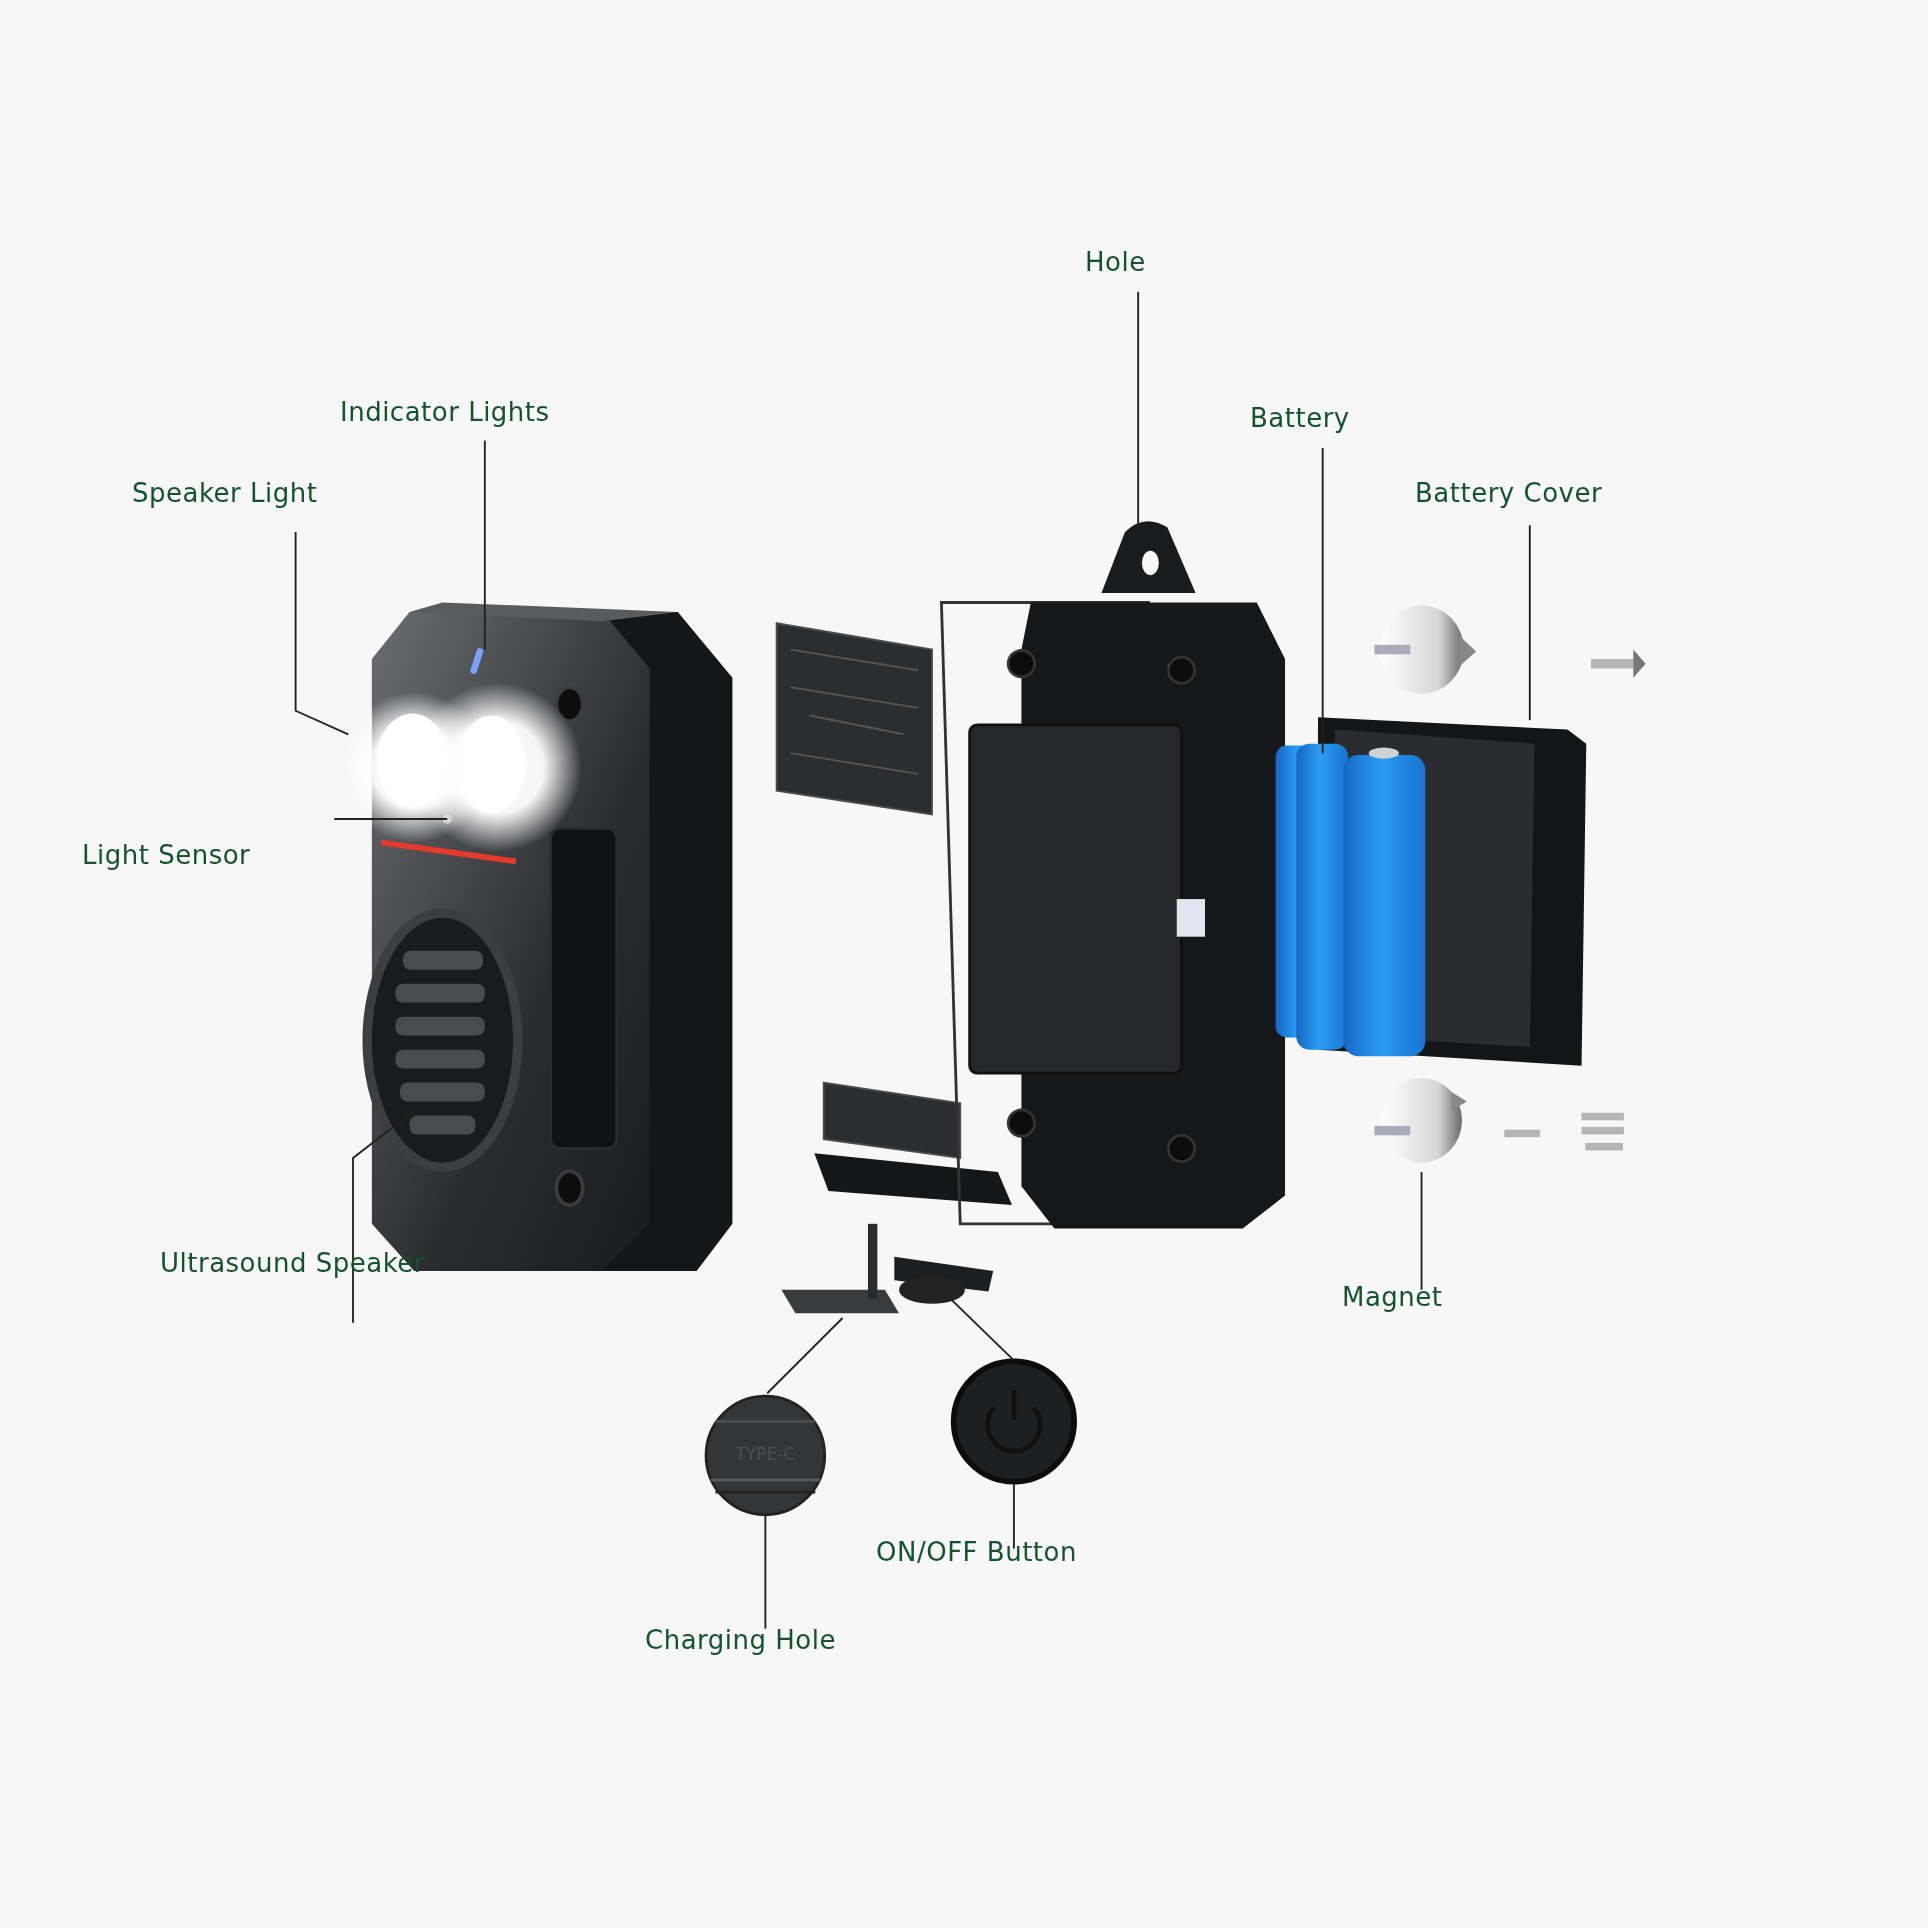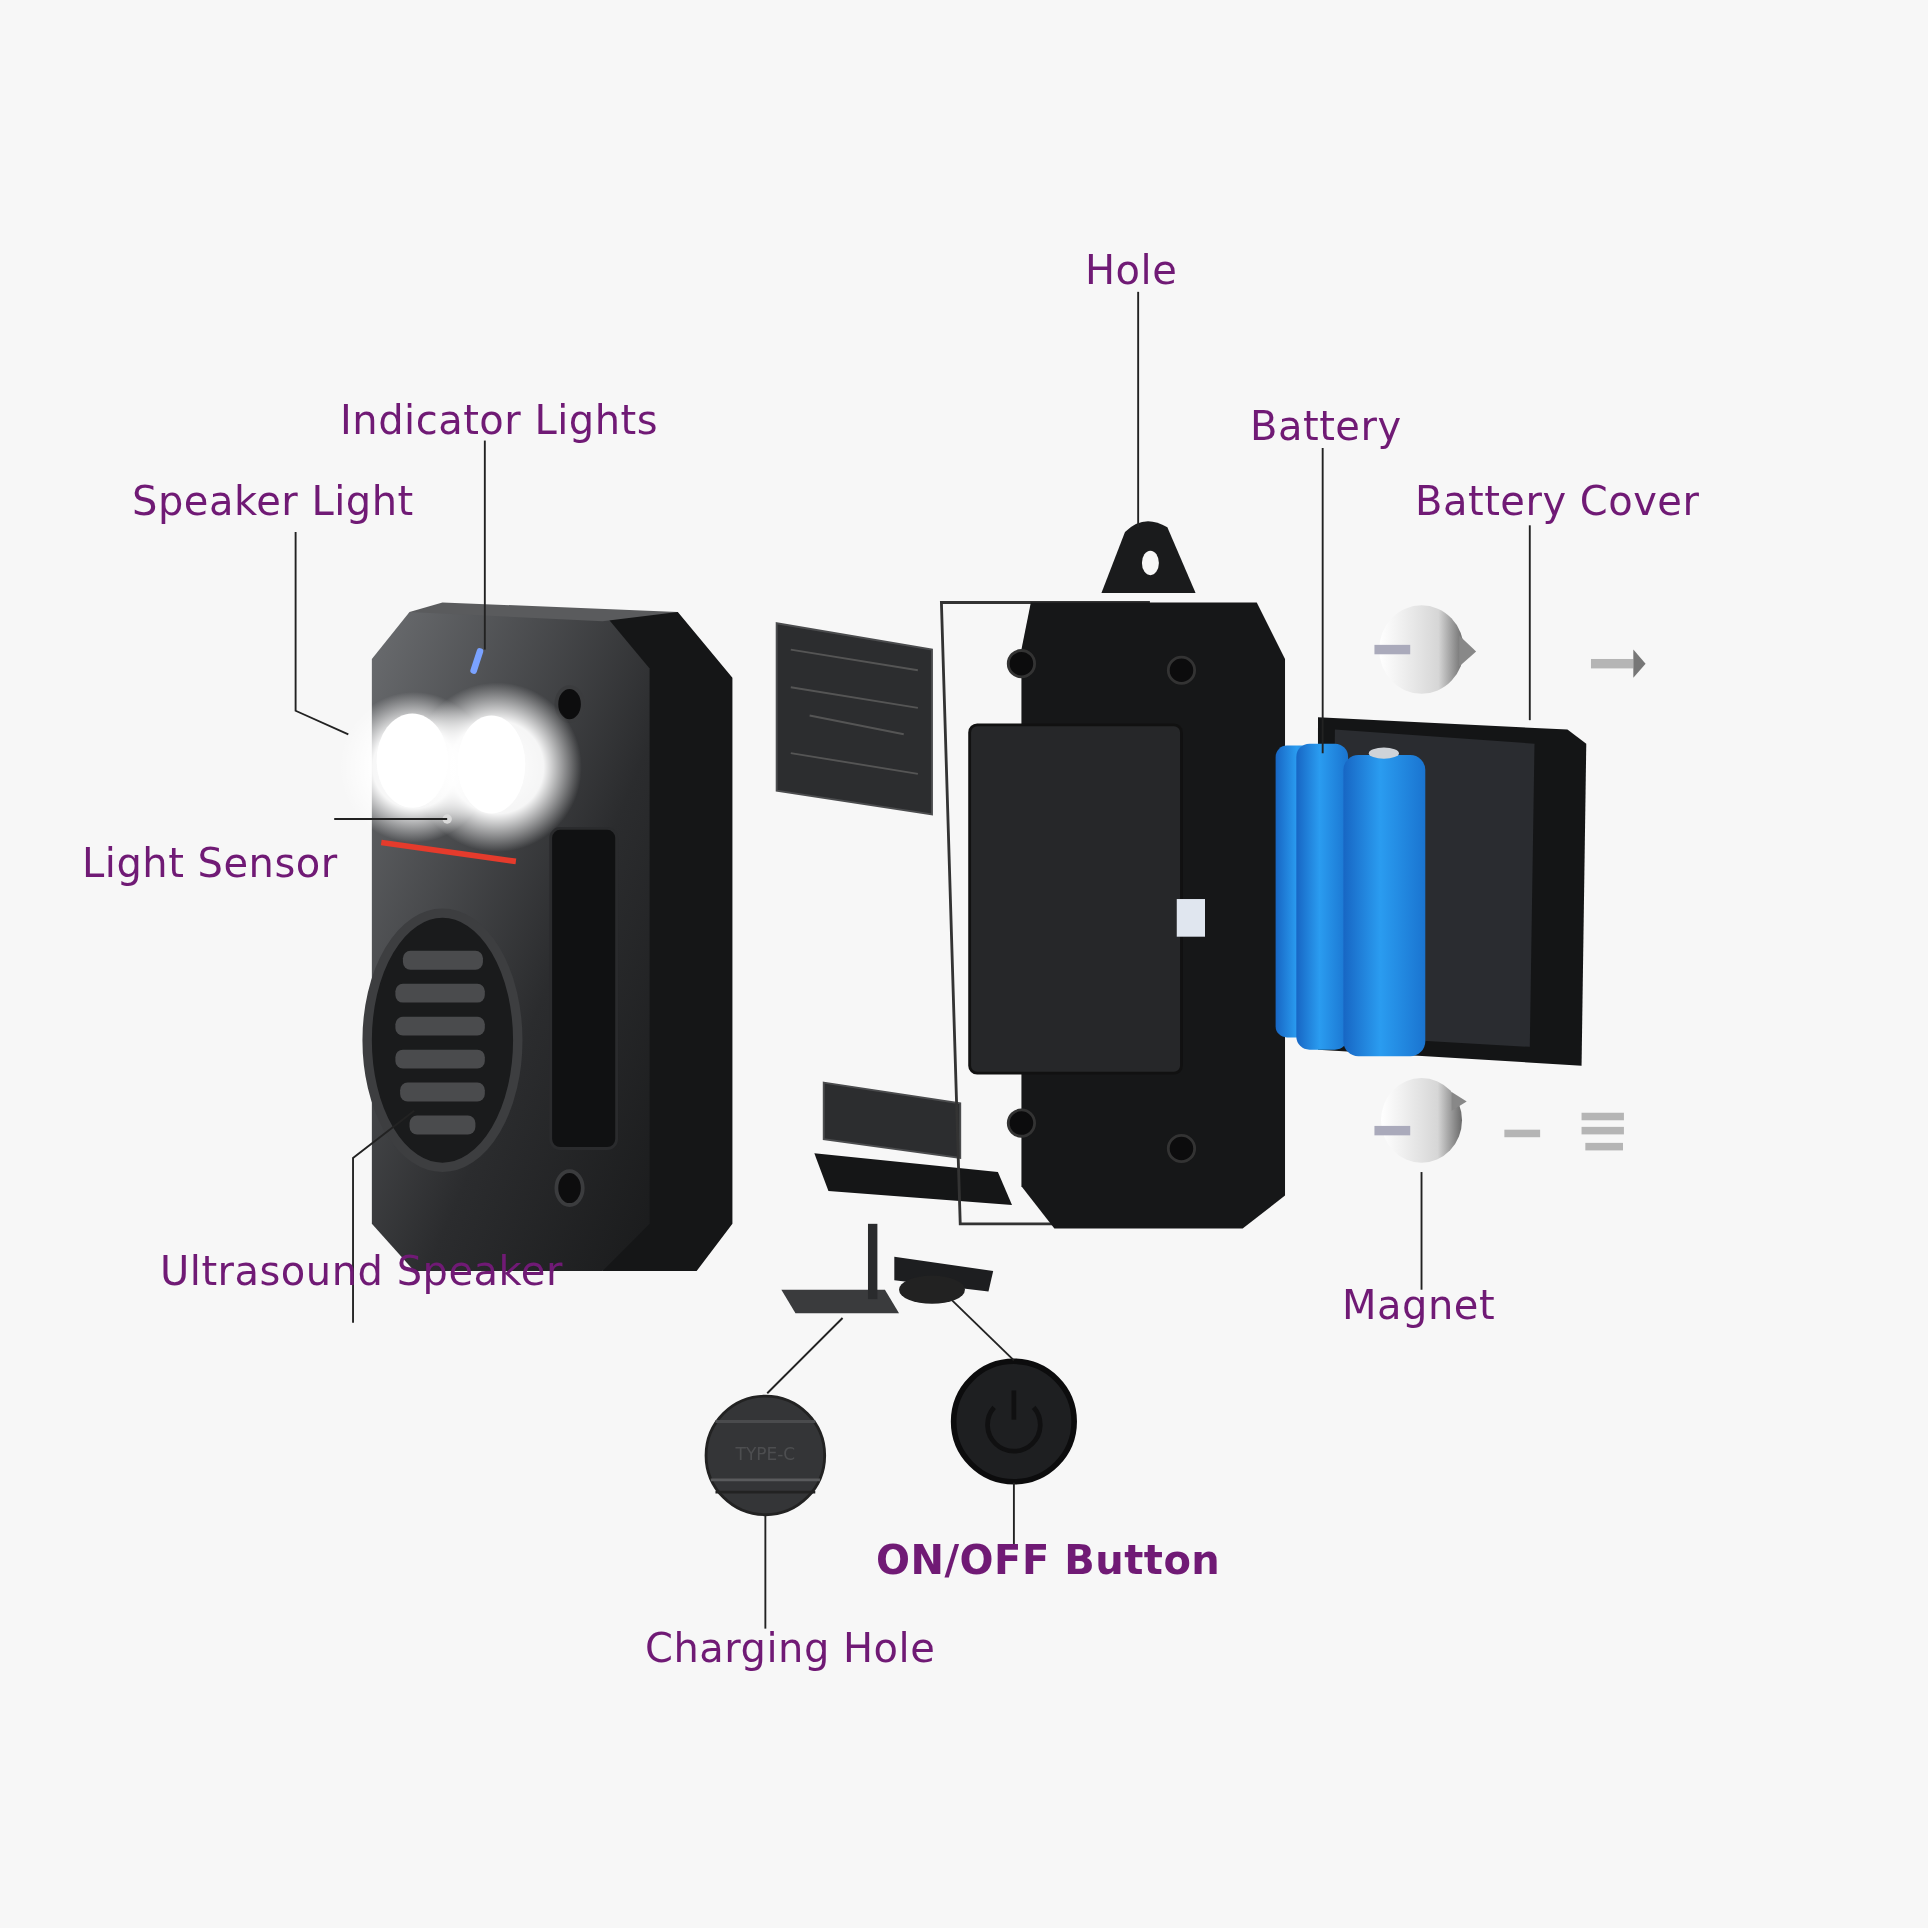--- a/index.html
+++ b/index.html
@@ -1,17 +1,17 @@
 <!DOCTYPE html>
 <html style="font-size:15px"><head>
 <meta charset="utf-8">
 <style>
   html,body{margin:0;padding:0;}
   body{width:1928px;height:1928px;background:#f7f7f7;position:relative;overflow:hidden;font-family:"DejaVu Sans","Liberation Sans",sans-serif;}
-  .label{position:absolute;font-size:40px;color:#701a75;white-space:nowrap;letter-spacing:0.5px;}
+  .label{position:absolute;font-size:26px;color:#14532d;white-space:nowrap;letter-spacing:0.5px;}
   svg.stage{position:absolute;left:0;top:0;}
 </style>
 </head>
 <body>
 
 <svg class="stage" width="1928" height="1928" viewBox="0 0 2048 2048">
   <defs>
     <radialGradient id="glow" cx="50%" cy="50%" r="50%">
       <stop offset="0%" stop-color="#ffffff"></stop>
       <stop offset="55%" stop-color="#ffffff" stop-opacity="0.95"></stop>
@@ -153,15 +153,15 @@
 </svg>
 
 <div class="label" style="left:1085px;top:247px;">Hole</div>
 <div class="label" style="left:325px;top:397px;margin-left:15px;">Indicator Lights</div>
 <div class="label" style="left:132px;top:478px;">Speaker Light</div>
 <div class="label" style="left:82px;top:793px;margin-top:47px;">Light Sensor</div>
 <div class="label" style="left:1250px;top:403px;">Battery</div>
 <div class="label" style="left:1395px;top:478px;margin-left:20px;">Battery Cover</div>
 <div class="label" style="left:1342px;top:1282px;">Magnet</div>
 <div class="label" style="left:160px;top:1248px;text-align:center;">Ultrasound Speaker</div>
-<div class="label" style="left:876px;top:1537px;font-weight:bold;">ON/OFF Button</div>
+<div class="label" style="left:876px;top:1537px;">ON/OFF Button</div>
 <div class="label" style="left:645px;top:1625px;">Charging Hole</div>
 
 
 </body></html>

